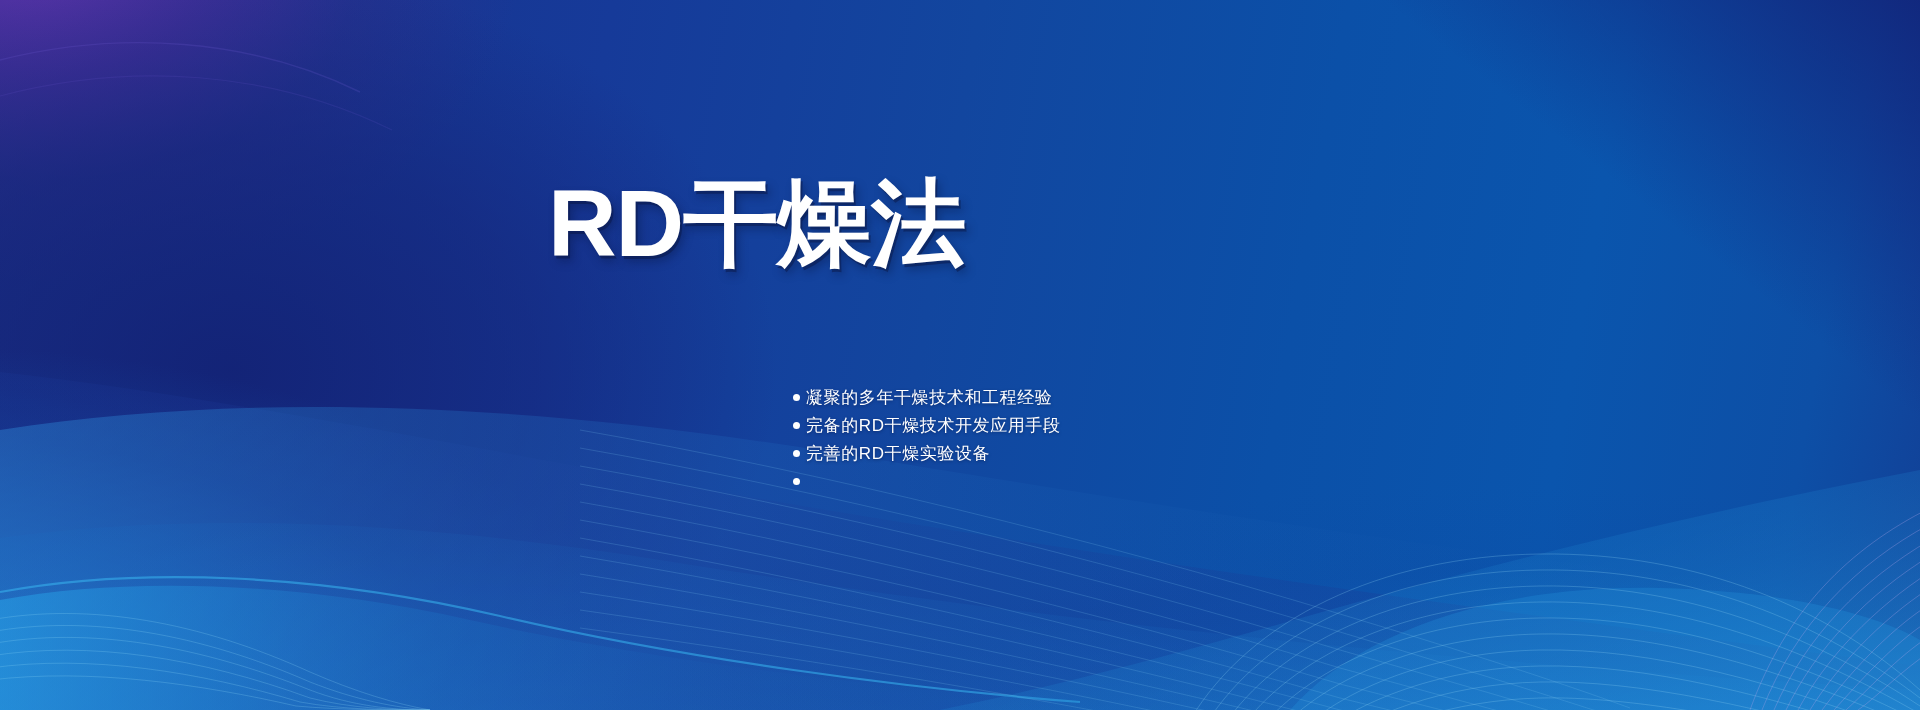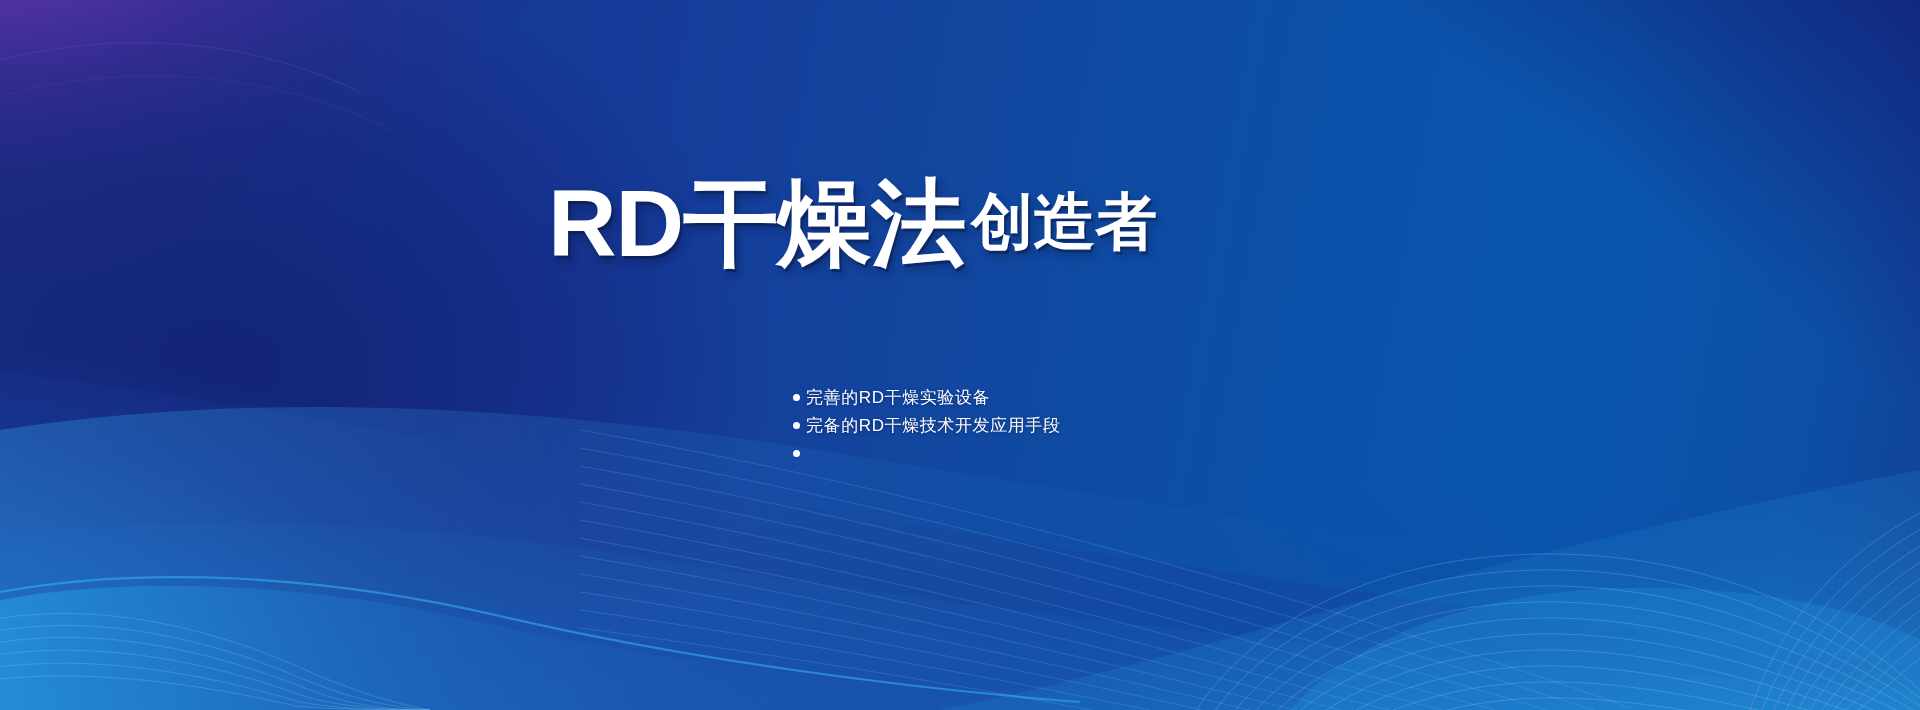--- a/index.html
+++ b/index.html
@@ -277,31 +277,34 @@
         <path d="M-10,72 C90,58 200,76 300,106 C344,114 390,114 430,114"></path>
         <path d="M-10,84 C90,72 200,88 296,110 C340,114 390,114 430,114"></path>
       </g>
     </svg>
   </div>
 
   <div class="content">
 
     <div class="headline">
       <span class="headline-main">RD干燥法</span>
-      <span class="headline-sub">创造者</span>
     </div>
 
     <div class="features">
       <div class="feature-row">
         <span class="feature-bullet"></span>
-        <span class="feature-text">完善的RD干燥实验设备</span>
+        <span class="feature-text">凝聚的多年干燥技术和工程经验</span>
       </div>
       <div class="feature-row">
         <span class="feature-bullet"></span>
         <span class="feature-text">完备的RD干燥技术开发应用手段</span>
       </div>
       <div class="feature-row">
         <span class="feature-bullet"></span>
+        <span class="feature-text">完善的RD干燥实验设备</span>
+      </div>
+      <div class="feature-row">
+        <span class="feature-bullet"></span>
       </div>
     </div>
 
   </div>
 </div>
 
 </body></html>

